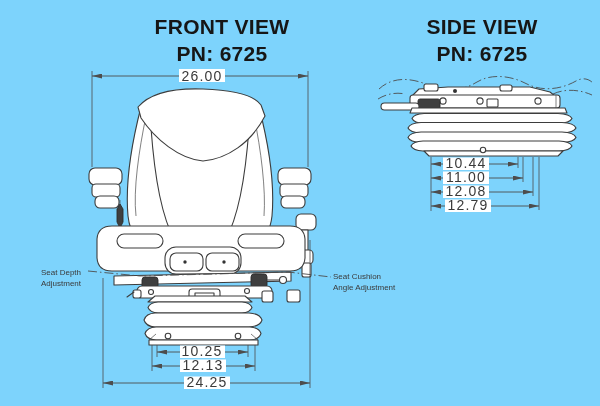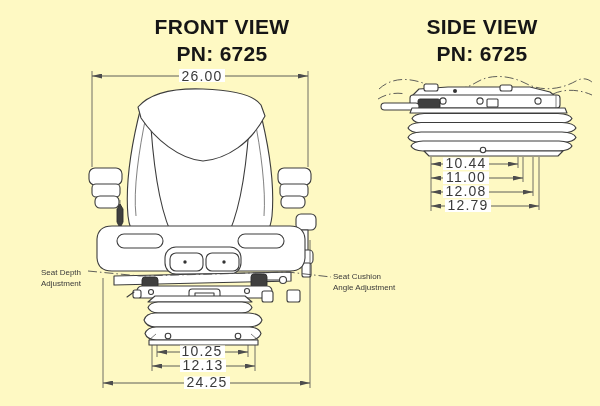--- a/index.html
+++ b/index.html
@@ -1,16 +1,16 @@
 <!DOCTYPE html>
 <html><head>
 <meta charset="utf-8">
 <style>
   html,body{margin:0;padding:0;background:#ffffff;}
-  .sheet{position:relative;width:600px;height:406px;background:#fef9c3;overflow:hidden;
+  .sheet{position:relative;width:600px;height:406px;background:#7dd3fc;overflow:hidden;
          font-family:"Liberation Sans",sans-serif;}
   svg{display:block;}
   .obj{stroke:#3d3d3d;stroke-width:1.1;fill:none;stroke-linejoin:round;stroke-linecap:round;}
   .objf{stroke:#3d3d3d;stroke-width:1.1;fill:#ffffff;stroke-linejoin:round;stroke-linecap:round;}
   .thin{stroke:#4a4a4a;stroke-width:0.7;fill:none;}
   .dark{stroke:#2e2e2e;stroke-width:0.9;fill:#3f3f3f;}
   .dim{stroke:#4d4d4d;stroke-width:0.9;fill:none;}
   .ext{stroke:#4d4d4d;stroke-width:0.8;fill:none;}
   .dashdot{stroke:#4d4d4d;stroke-width:0.9;fill:none;stroke-dasharray:9 3 1.5 3;}
   .mask{fill:#ffffff;stroke:none;}

